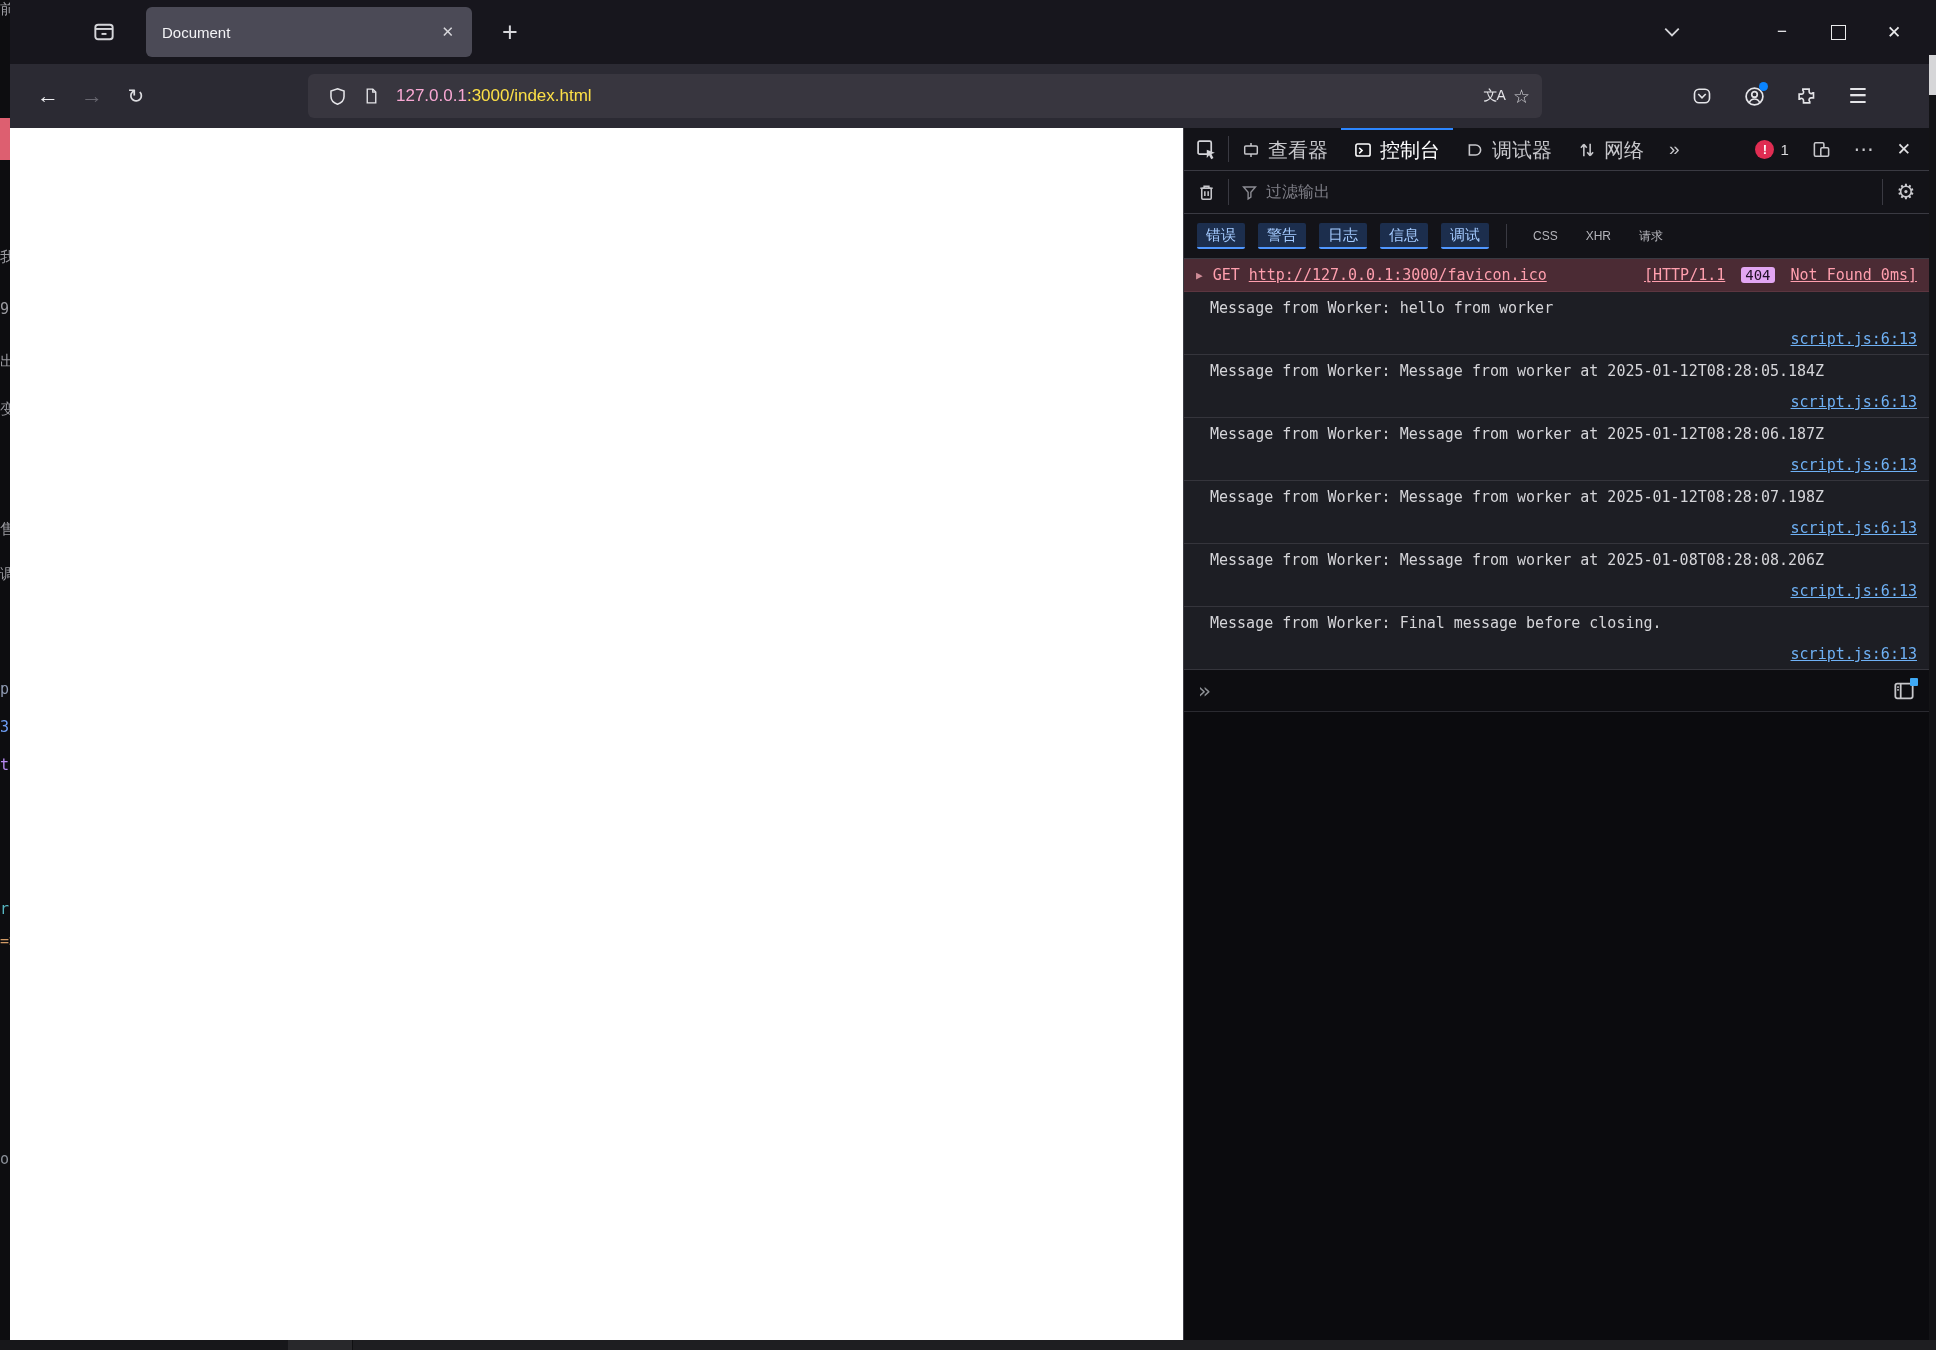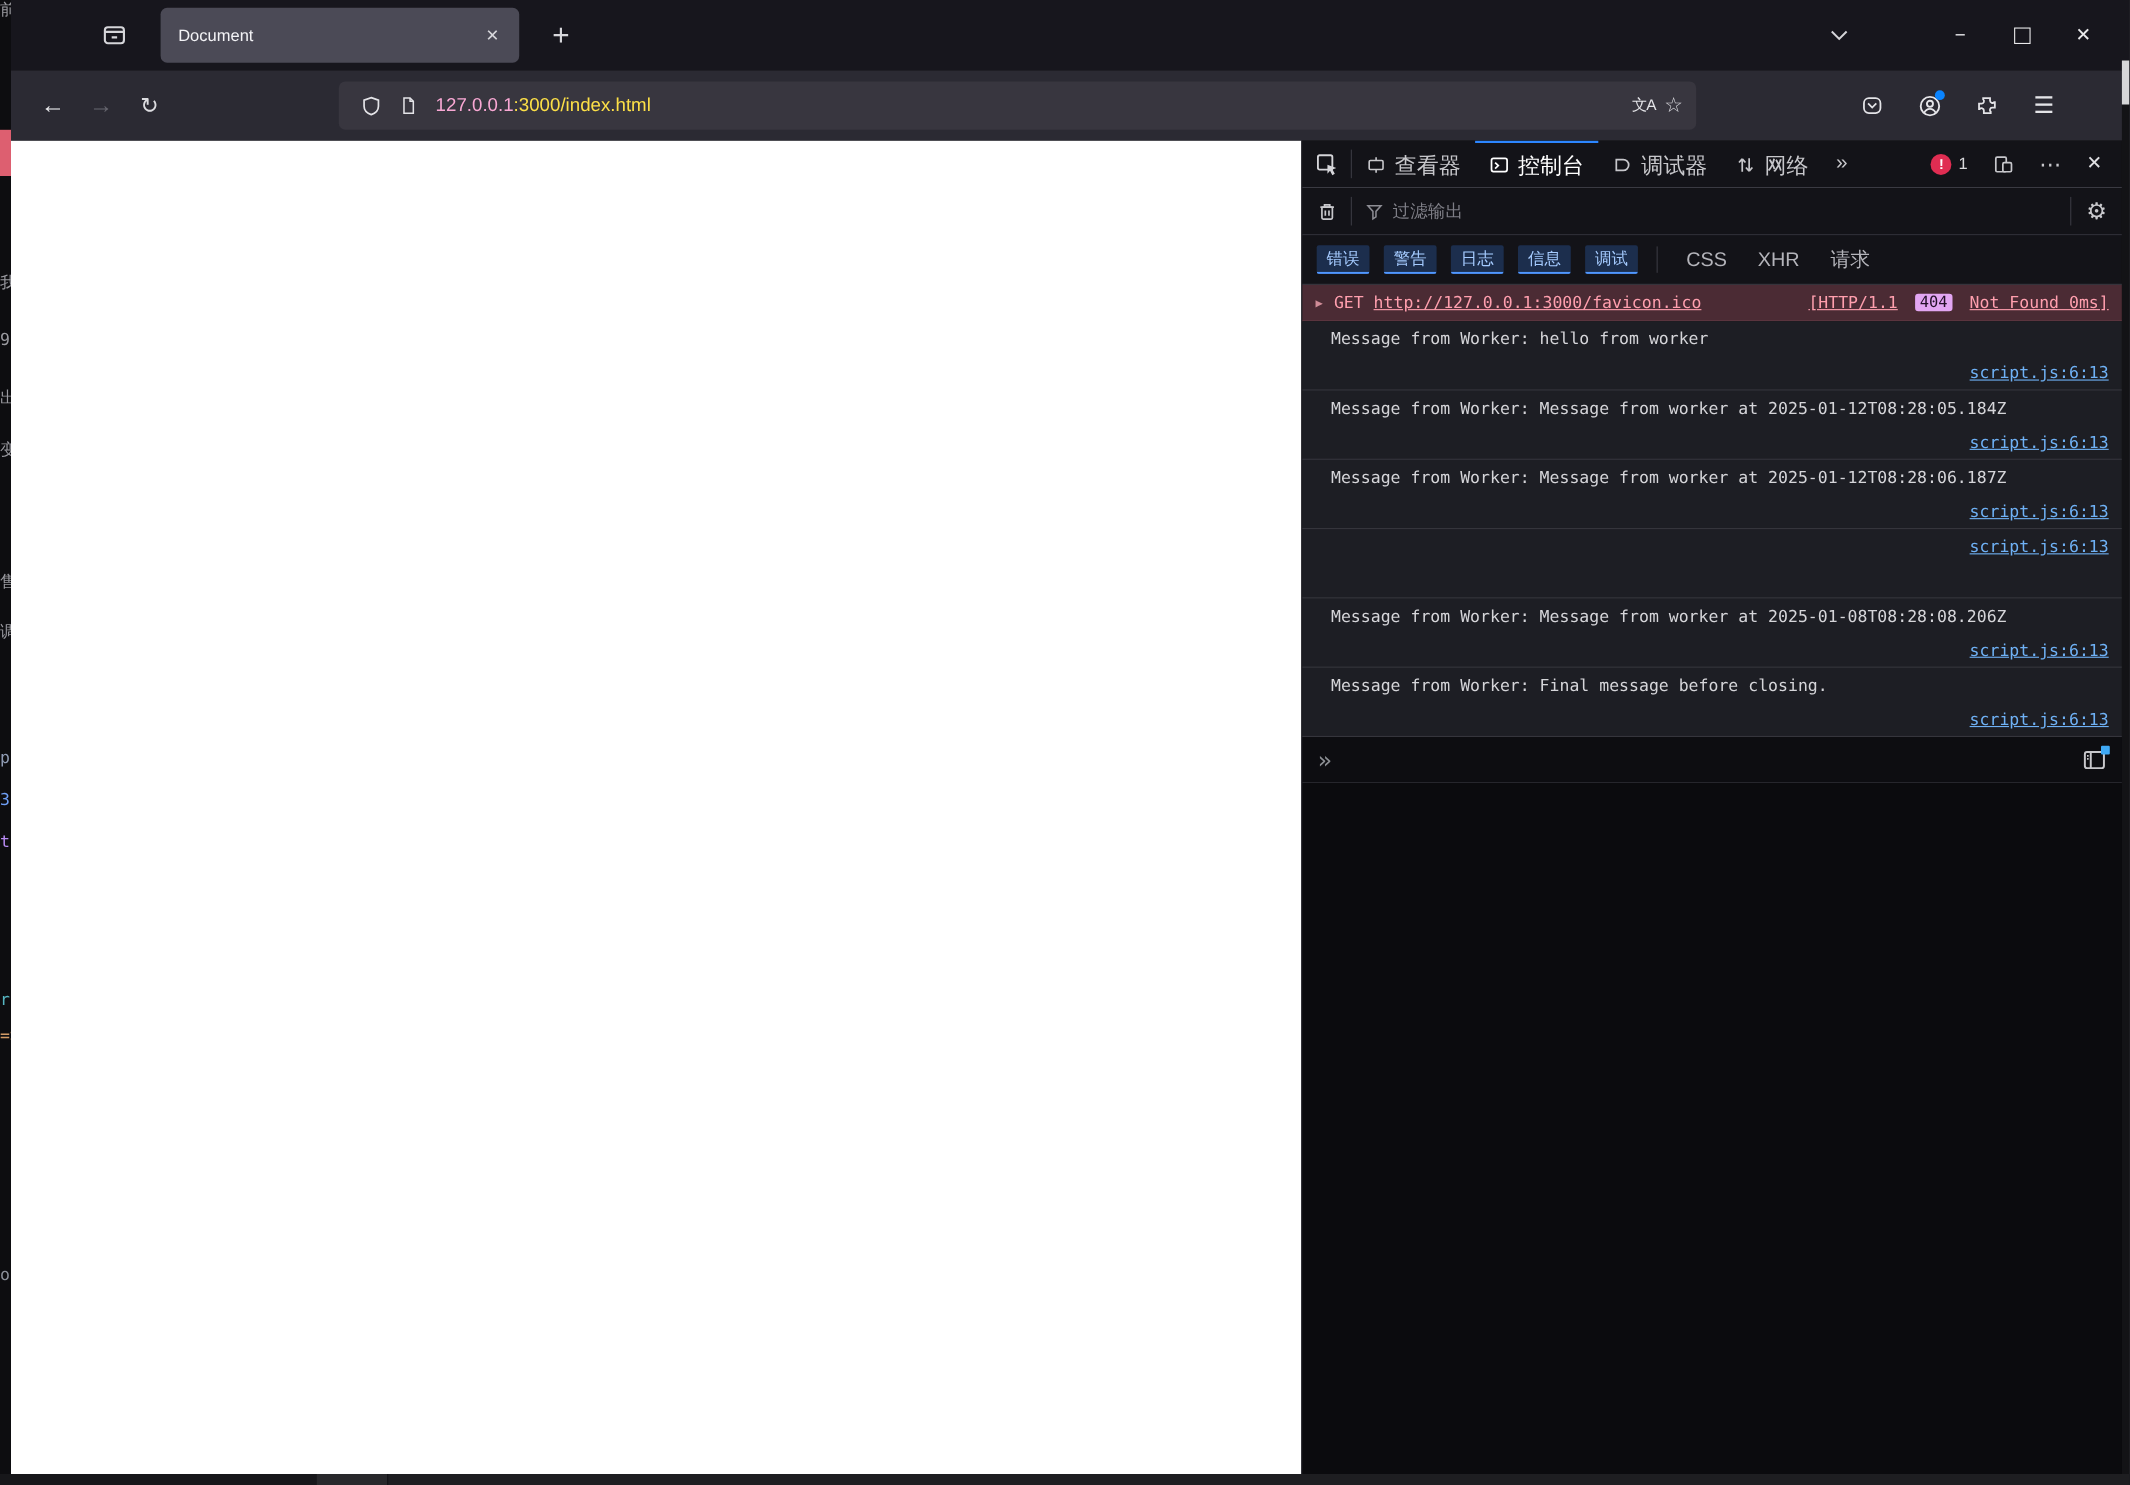--- a/index.html
+++ b/index.html
@@ -81,21 +81,21 @@
 
   .dt-filter{height:42px;}
   .filter-input{display:flex;align-items:center;gap:8px;flex:1;padding-left:12px;}
   .filter-placeholder{font-size:16px;color:#7e7e86;}
   .gear{display:flex;align-items:center;justify-content:center;width:46px;font-size:21px;color:#c9c9cd;}
 
   .dt-pills{height:44px;align-items:center;padding-left:13px;}
   .pill{background:#1c2e4d;color:#a5cbff;border-bottom:2px solid #5097ff;border-radius:2px;
     padding:3px 9px 2px 9px;font-size:15px;margin-right:13px;}
   .pill-sep{width:1px;height:24px;background:#3a3a42;margin:0 12px 0 4px;align-self:center;}
-  .tfilter{color:#b4b4ba;font-size:18px;margin:0 14px;}
+  .tfilter{color:#b4b4ba;font-size:12px;margin:0 14px;}
 
   
   .net-row{height:33px;background:#4b2b34;border-bottom:1px solid #5c3640;display:flex;align-items:center;
     font-size:15px;color:#ff9fae;padding:0 12px;flex:0 0 auto;box-sizing:border-box;}
   .net-tri{color:#cf8c97;font-size:11px;margin-right:10px;}
   .net-method{margin-right:9px;}
   .net-url{text-decoration:underline;}
   .net-status{margin-left:auto;display:flex;align-items:center;gap:16px;}
   .net-status .u{text-decoration:underline;}
   .code-badge{background:#e2a6f2;color:#221027;border-radius:3px;padding:0 4px;font-size:14px;}
@@ -349,20 +349,21 @@
       </div>
       <div class="msg-row mono">
         <span class="msg-text">Message from Worker: Message from worker at 2025-01-12T08:28:05.184Z</span>
         <span class="msg-src">script.js:6:13</span>
       </div>
       <div class="msg-row mono">
         <span class="msg-text">Message from Worker: Message from worker at 2025-01-12T08:28:06.187Z</span>
         <span class="msg-src">script.js:6:13</span>
       </div>
       <div class="msg-row mono">
+        <span class="msg-text">Message from Worker: Message from worker at 2025-01-12T08:28:07.198Z</span>
         <span class="msg-src">script.js:6:13</span>
       </div>
       <div class="msg-row mono">
         <span class="msg-text">Message from Worker: Message from worker at 2025-01-08T08:28:08.206Z</span>
         <span class="msg-src">script.js:6:13</span>
       </div>
       <div class="msg-row mono">
         <span class="msg-text">Message from Worker: Final message before closing.</span>
         <span class="msg-src">script.js:6:13</span>
       </div>

